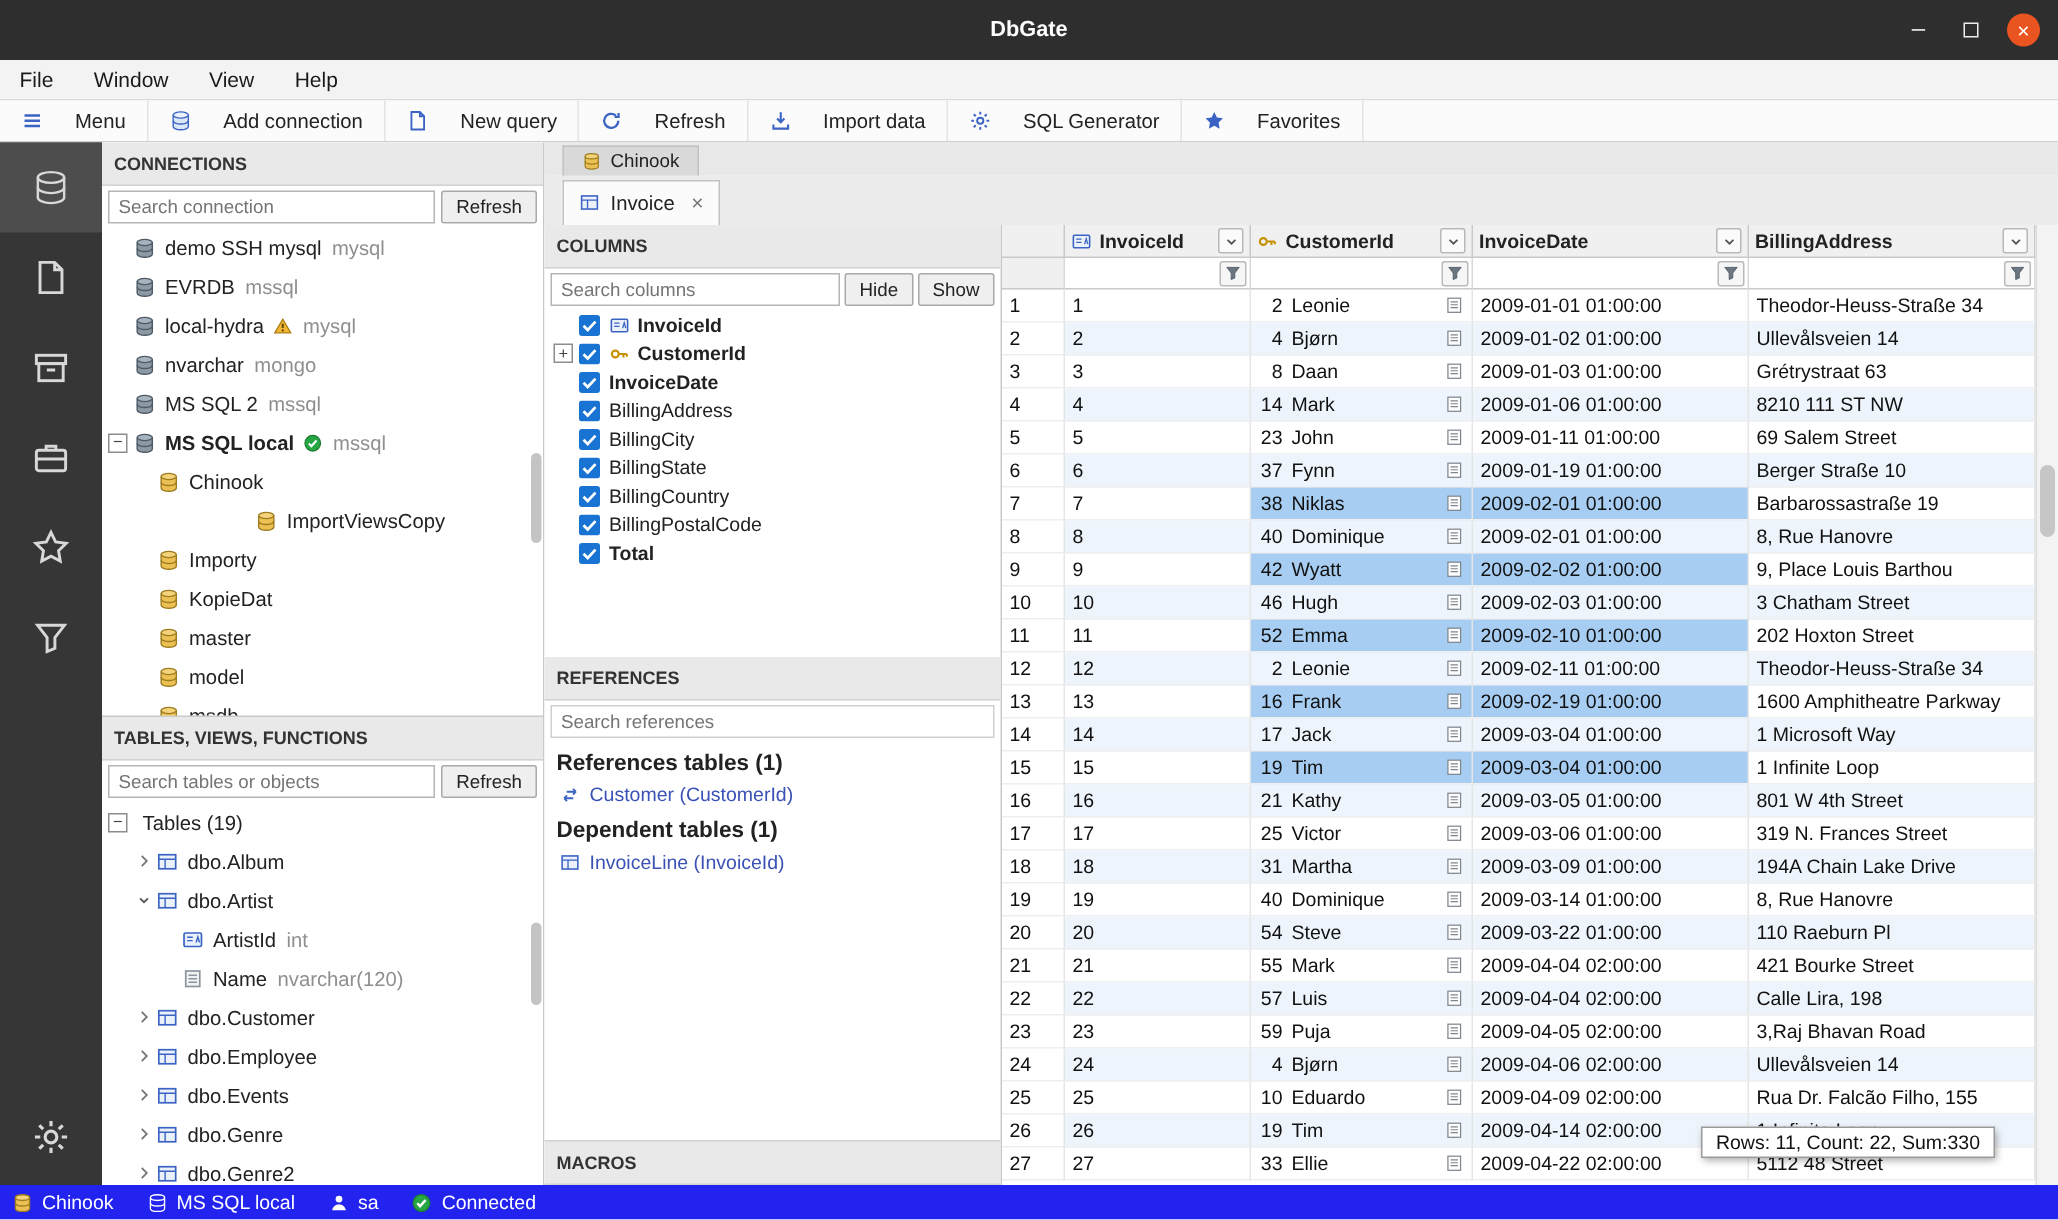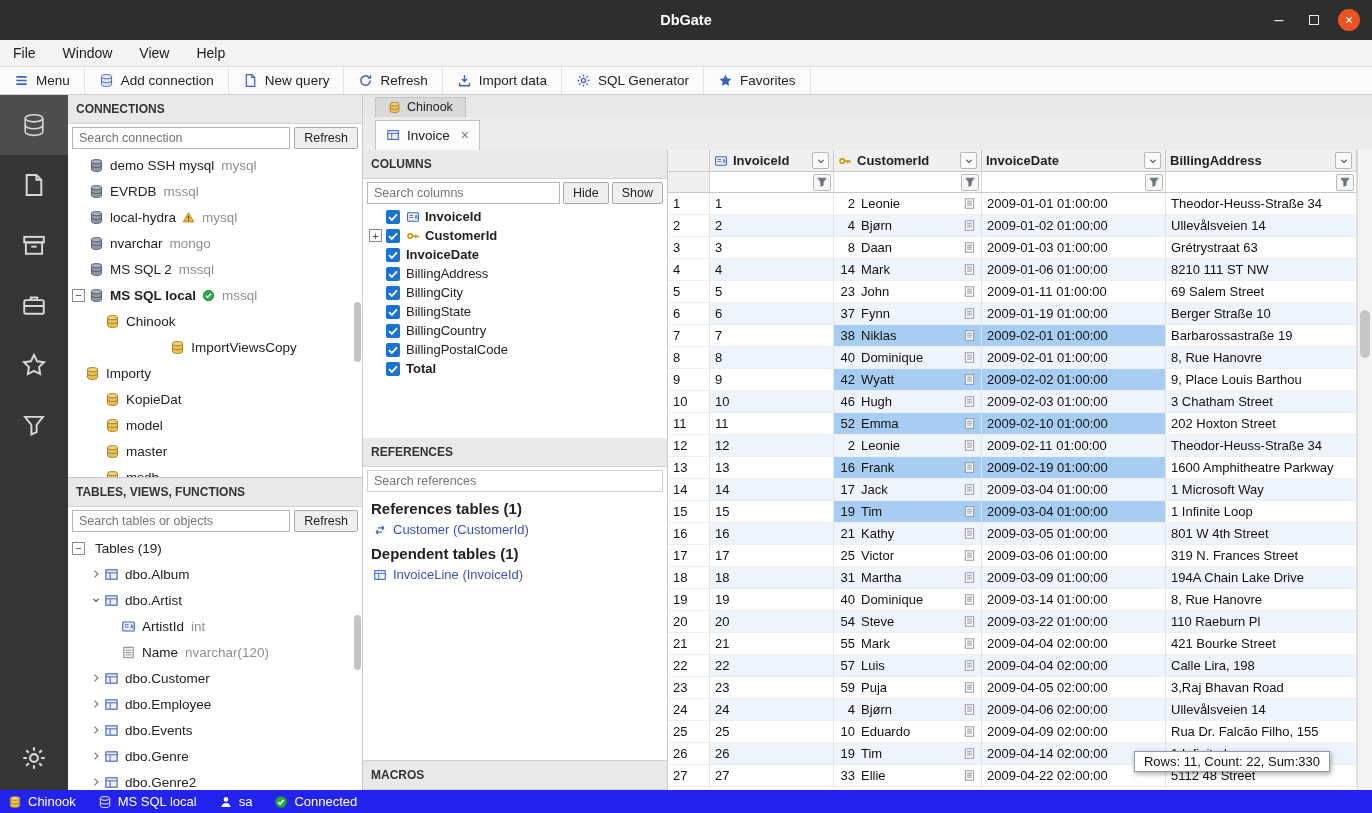--- a/index.html
+++ b/index.html
@@ -10,21 +10,21 @@
   .titlebar .title{font-size:14.5px;font-weight:bold}
   .win-controls{position:absolute;right:12px;top:0;height:100%;display:flex;align-items:center;gap:13px}
   .win-btn{width:22px;height:22px;display:flex;align-items:center;justify-content:center;color:#ededed;font-size:16px;cursor:default}
   .maxbox{width:10px;height:10px;border:1.5px solid #ededed;display:inline-block}
   .win-btn.close{background:#E95420;border-radius:50%;color:#fff;font-size:14px}
 
   .menubar{height:27px;background:#f3f3f3;display:flex;align-items:center;padding-left:13px;gap:27px;border-bottom:1px solid #dcdcdc}
   .menu-item{font-size:14px;color:#1a1a1a}
 
   .toolbar{height:28px;background:#fbfbfb;display:flex;align-items:stretch;border-bottom:1px solid #cfcfcf}
-  .tool-btn{display:flex;align-items:center;gap:7px;padding:0 14px;border-right:1px solid #e3e3e3;font-size:13.5px;color:#222}
+  .tool-btn{display:flex;align-items:center;gap:21px;padding:0 14px;border-right:1px solid #e3e3e3;font-size:13.5px;color:#222}
 
   .main{display:flex;height:695px}
   .rail{width:68px;background:#363636;display:flex;flex-direction:column}
   .rail-item{height:60px;display:flex;align-items:center;justify-content:center}
   .rail-item.active{background:#4d4d4d}
   .rail-bottom{margin-top:auto;height:64px;display:flex;align-items:center;justify-content:center}
 
   .left-panel{width:295px;background:#fff;border-right:1px solid #c9c9c9;display:flex;flex-direction:column}
   .section-conn{height:383px;display:flex;flex-direction:column;border-bottom:1px solid #c9c9c9}
   .section-tables{flex:1;display:flex;flex-direction:column}
@@ -349,21 +349,21 @@
             <span class="exp-sp"></span>
             <span class="icn">
               <svg width="15" height="15" viewBox="0 0 16 16">
                 <path d="M2.6 3.9v8.2c0 1.3 2.4 2.3 5.4 2.3s5.4-1 5.4-2.3V3.9" fill="#ecc052" stroke="#9d7d20"></path>
                 <ellipse cx="8" cy="3.9" rx="5.4" ry="2.2" fill="#f3d27a" stroke="#9d7d20"></ellipse>
                 <path d="M2.6 8c0 1.3 2.4 2.3 5.4 2.3s5.4-1 5.4-2.3" fill="none" stroke="#9d7d20"></path>
               </svg>
             </span>
             <span class="lbl">ImportViewsCopy</span>
           </div>
-          <div class="tree-row" style="">
+          <div class="tree-row" style="padding-left: 20px;">
             <span class="exp-sp"></span>
             <span class="icn">
               <svg width="15" height="15" viewBox="0 0 16 16">
                 <path d="M2.6 3.9v8.2c0 1.3 2.4 2.3 5.4 2.3s5.4-1 5.4-2.3V3.9" fill="#ecc052" stroke="#9d7d20"></path>
                 <ellipse cx="8" cy="3.9" rx="5.4" ry="2.2" fill="#f3d27a" stroke="#9d7d20"></ellipse>
                 <path d="M2.6 8c0 1.3 2.4 2.3 5.4 2.3s5.4-1 5.4-2.3" fill="none" stroke="#9d7d20"></path>
               </svg>
             </span>
             <span class="lbl">Importy</span>
           </div>
@@ -380,32 +380,32 @@
           </div>
           <div class="tree-row" style="padding-left: 20px;">
             <span class="exp-sp"></span>
             <span class="icn">
               <svg width="15" height="15" viewBox="0 0 16 16">
                 <path d="M2.6 3.9v8.2c0 1.3 2.4 2.3 5.4 2.3s5.4-1 5.4-2.3V3.9" fill="#ecc052" stroke="#9d7d20"></path>
                 <ellipse cx="8" cy="3.9" rx="5.4" ry="2.2" fill="#f3d27a" stroke="#9d7d20"></ellipse>
                 <path d="M2.6 8c0 1.3 2.4 2.3 5.4 2.3s5.4-1 5.4-2.3" fill="none" stroke="#9d7d20"></path>
               </svg>
             </span>
-            <span class="lbl">model</span>
+            <span class="lbl">master</span>
           </div>
           <div class="tree-row" style="padding-left: 20px;">
             <span class="exp-sp"></span>
             <span class="icn">
               <svg width="15" height="15" viewBox="0 0 16 16">
                 <path d="M2.6 3.9v8.2c0 1.3 2.4 2.3 5.4 2.3s5.4-1 5.4-2.3V3.9" fill="#ecc052" stroke="#9d7d20"></path>
                 <ellipse cx="8" cy="3.9" rx="5.4" ry="2.2" fill="#f3d27a" stroke="#9d7d20"></ellipse>
                 <path d="M2.6 8c0 1.3 2.4 2.3 5.4 2.3s5.4-1 5.4-2.3" fill="none" stroke="#9d7d20"></path>
               </svg>
             </span>
-            <span class="lbl">master</span>
+            <span class="lbl">model</span>
           </div>
           <div class="tree-row" style="padding-left: 20px;">
             <span class="exp-sp"></span>
             <span class="icn">
               <svg width="15" height="15" viewBox="0 0 16 16">
                 <path d="M2.6 3.9v8.2c0 1.3 2.4 2.3 5.4 2.3s5.4-1 5.4-2.3V3.9" fill="#ecc052" stroke="#9d7d20"></path>
                 <ellipse cx="8" cy="3.9" rx="5.4" ry="2.2" fill="#f3d27a" stroke="#9d7d20"></ellipse>
                 <path d="M2.6 8c0 1.3 2.4 2.3 5.4 2.3s5.4-1 5.4-2.3" fill="none" stroke="#9d7d20"></path>
               </svg>
             </span>

